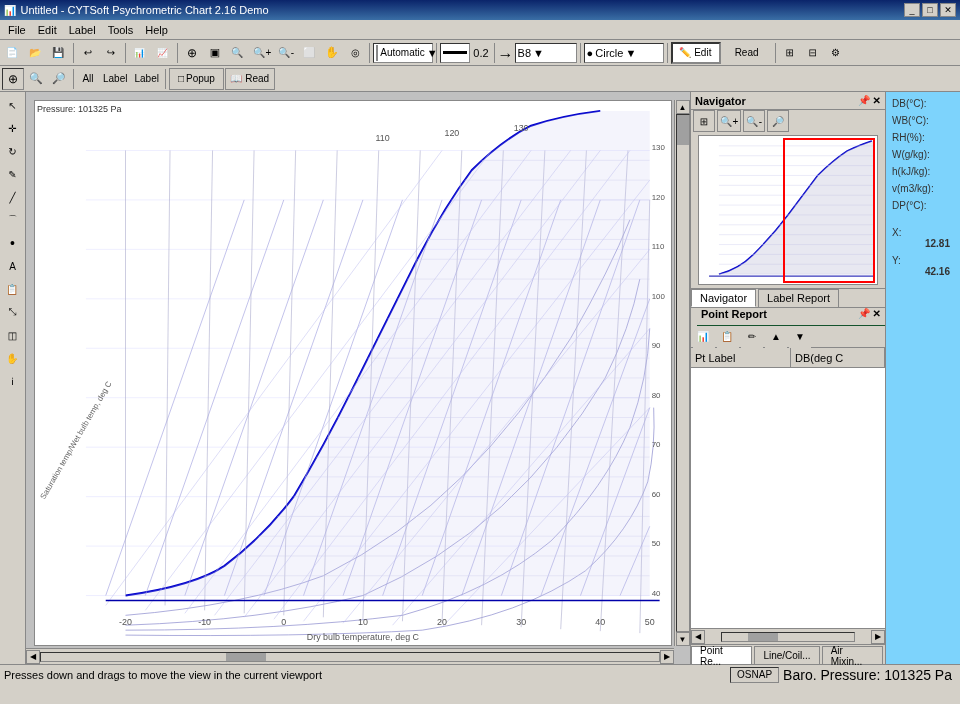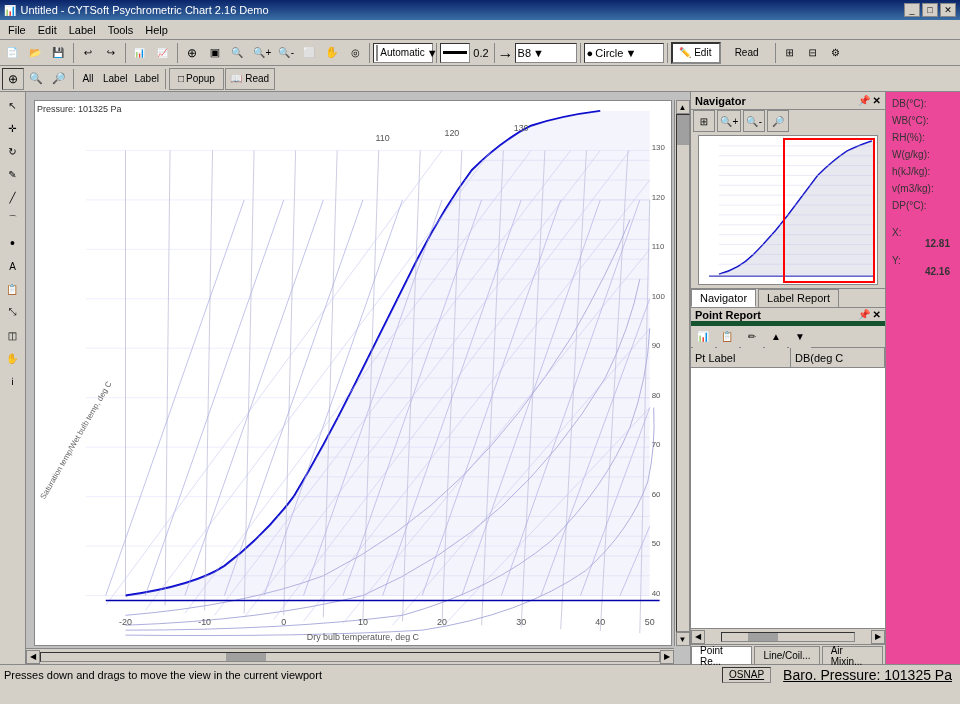--- a/index.html
+++ b/index.html
@@ -46,21 +46,21 @@
     #nav-toolbar { height: 22px; display: flex; align-items: center; padding: 2px; gap: 2px; background: #d4d0c8; }
     #nav-view { width: 180px; height: 150px; background: white; border: 1px solid #888; margin: 2px auto; display: block; position: relative; overflow: hidden; }
     
     
     #nav-tabs { display: flex; border-top: 1px solid #888; }
     .nav-tab { padding: 2px 8px; border: 1px solid #888; border-bottom: none; background: #d4d0c8; font-size: 11px; cursor: pointer; margin-right: 2px; }
     .nav-tab.active { background: white; border-bottom: 1px solid white; }
     
     
     #point-report { flex: 1; display: flex; flex-direction: column; }
-    .pr-header { background: #d4d0c8; border-bottom: 5px solid #14532d; height: 18px; display: flex; align-items: center; justify-content: space-between; padding: 0 4px; font-size: 11px; font-weight: bold; }
+    .pr-header { background: #d4d0c8; border-bottom: 1px solid #14532d; height: 18px; display: flex; justify-content: space-between; padding: 0 4px; font-size: 11px; font-weight: bold; margin-left: 6px; }
     .pr-toolbar { height: 22px; display: flex; align-items: center; padding: 2px; gap: 2px; background: #d4d0c8; border-bottom: 1px solid #888; }
     .pr-table-header { display: flex; background: #d4d0c8; border-bottom: 1px solid #888; height: 20px; align-items: center; }
     .pr-col { padding: 0 4px; font-size: 11px; border-right: 1px solid #888; height: 100%; display: flex; align-items: center; }
     .pr-content { flex: 1; background: white; overflow-y: auto; }
     .pr-h-scroll { height: 16px; background: #d4d0c8; border-top: 1px solid #888; display: flex; align-items: center; }
     .pr-scroll-track { flex: 1; height: 10px; background: #d4d0c8; border: 1px inset #888; margin: 0 16px; }
     
     
     #bottom-tabs { display: flex; border-top: 1px solid #888; background: #d4d0c8; height: 20px; align-items: flex-end; }
     .bottom-tab { padding: 2px 8px; border: 1px solid #888; border-bottom: none; background: #d4d0c8; font-size: 10px; cursor: pointer; margin-right: 2px; height: 18px; display: flex; align-items: center; }
@@ -480,21 +480,21 @@
         </div>
 
         <div id="bottom-tabs" style="display:flex; border-top:1px solid #888; background:#d4d0c8; height:20px; align-items:flex-end;">
           <div class="bottom-tab active">Point Re...</div>
           <div class="bottom-tab">Line/Coil...</div>
           <div class="bottom-tab">Air Mixin...</div>
         </div>
       </div>
     </div>
 
-    <div id="prop-side" style="width:75px; background:#ec4899; border-left:1px solid #888; padding:4px 2px; display:flex; flex-direction:column; gap:2px; font-size:10px;">
+    <div id="prop-side" style="width:75px; background:#7dd3fc; border-left:1px solid #888; padding:4px 2px; display:flex; flex-direction:column; gap:2px; font-size:10px;">
       <div class="prop-entry">
         <span class="prop-lbl">DB(°C):</span>
       </div>
       <div class="prop-entry">
         <span class="prop-lbl">WB(°C):</span>
       </div>
       <div class="prop-entry">
         <span class="prop-lbl">RH(%):</span>
       </div>
       <div class="prop-entry">
@@ -517,17 +517,17 @@
       <div class="prop-entry">
         <span class="prop-lbl">Y:</span>
         <span class="prop-val" style="font-weight:bold;">42.16</span>
       </div>
     </div>
   </div>
 </div>
 
 <div id="statusbar" style="height:20px; background:#d4d0c8; border-top:1px solid #888; display:flex; align-items:center; padding:0 4px; font-size:11px;">
   <span id="status-left" style="flex:1;">Presses down and drags to move the view in the current viewport</span>
-  <div id="status-right" style="display:flex; align-items:center; gap:12px;text-decoration:underline;">
+  <div id="status-right" style="display:flex; align-items:center; gap:4px;">
     <div id="osnap-btn-status" style="border:1px inset #888; padding:0 6px; height:16px; background:#d4d0c8; font-size:10px; display:flex; align-items:center; cursor:pointer;">OSNAP</div>
     <span id="baro-pressure" style="font-size:14px; padding-right:4px;">Baro. Pressure: 101325 Pa</span>
   </div>
 </div>
 
 </body></html>

